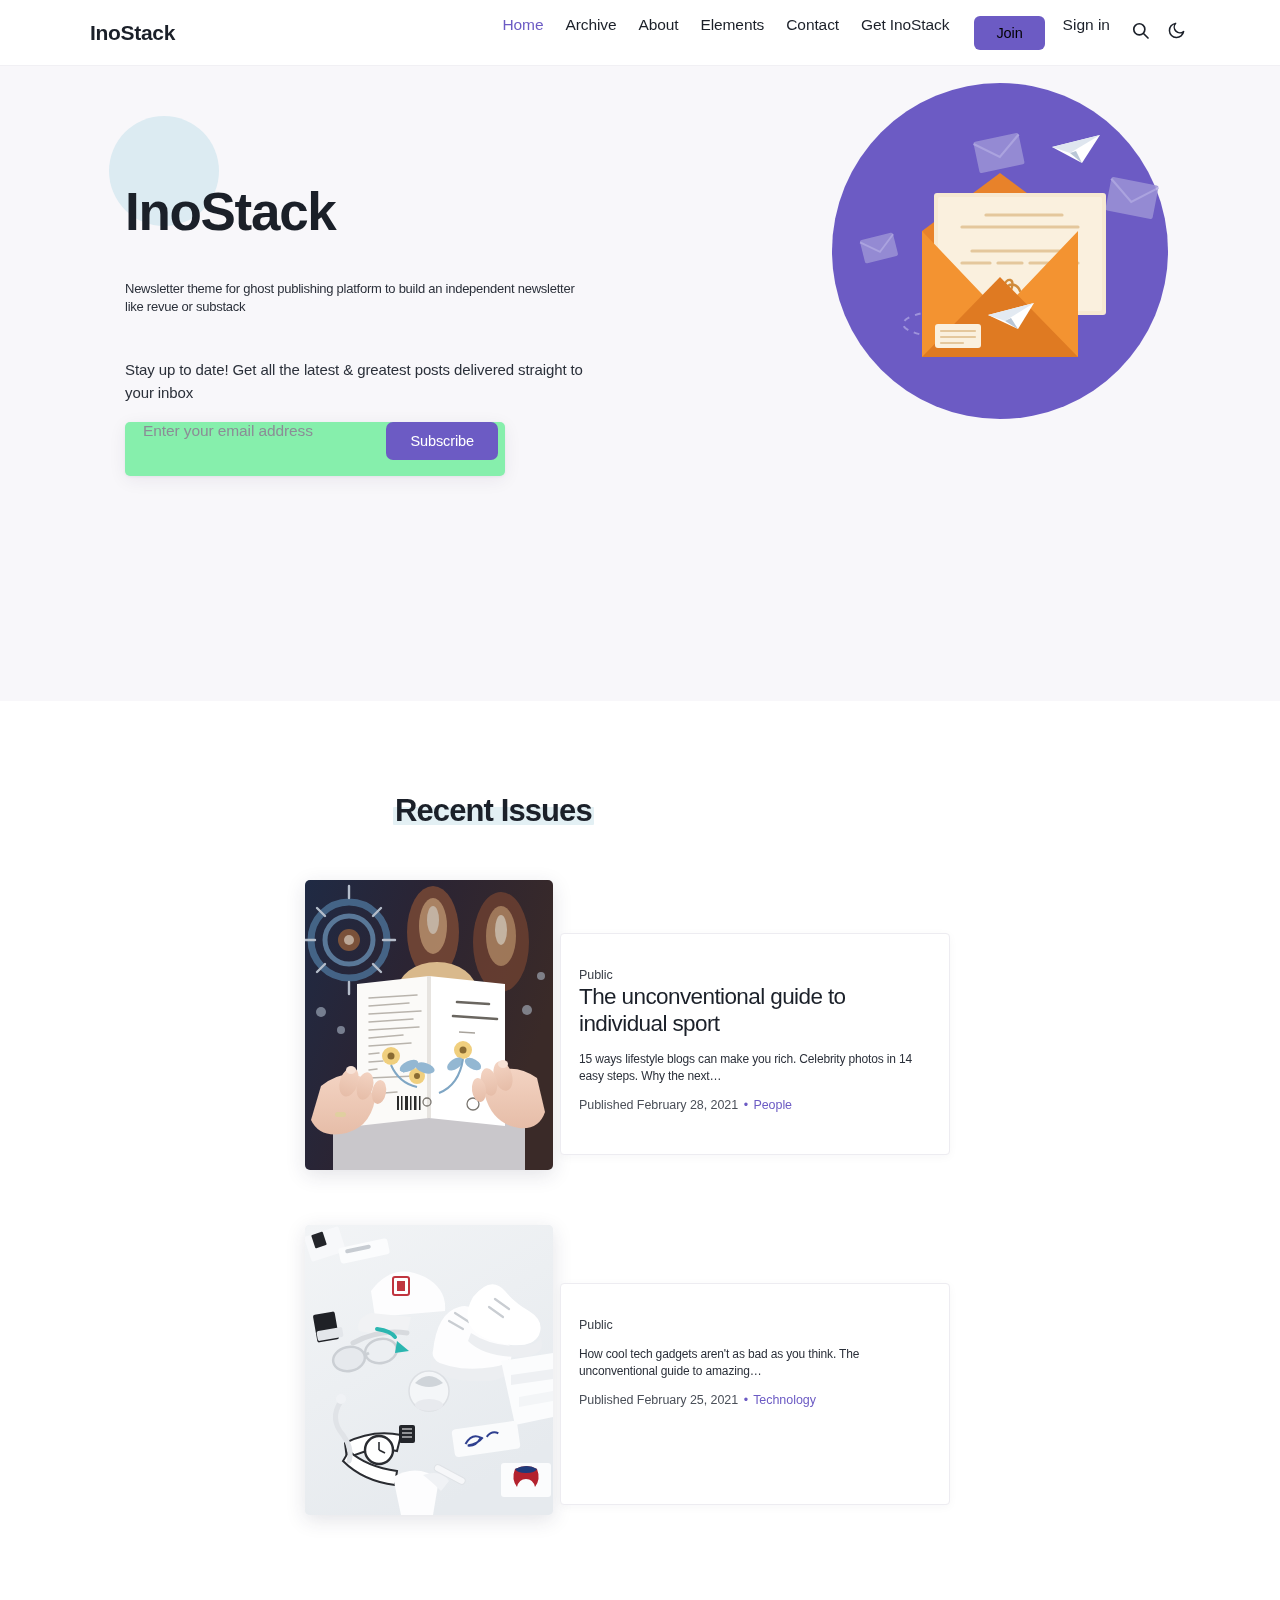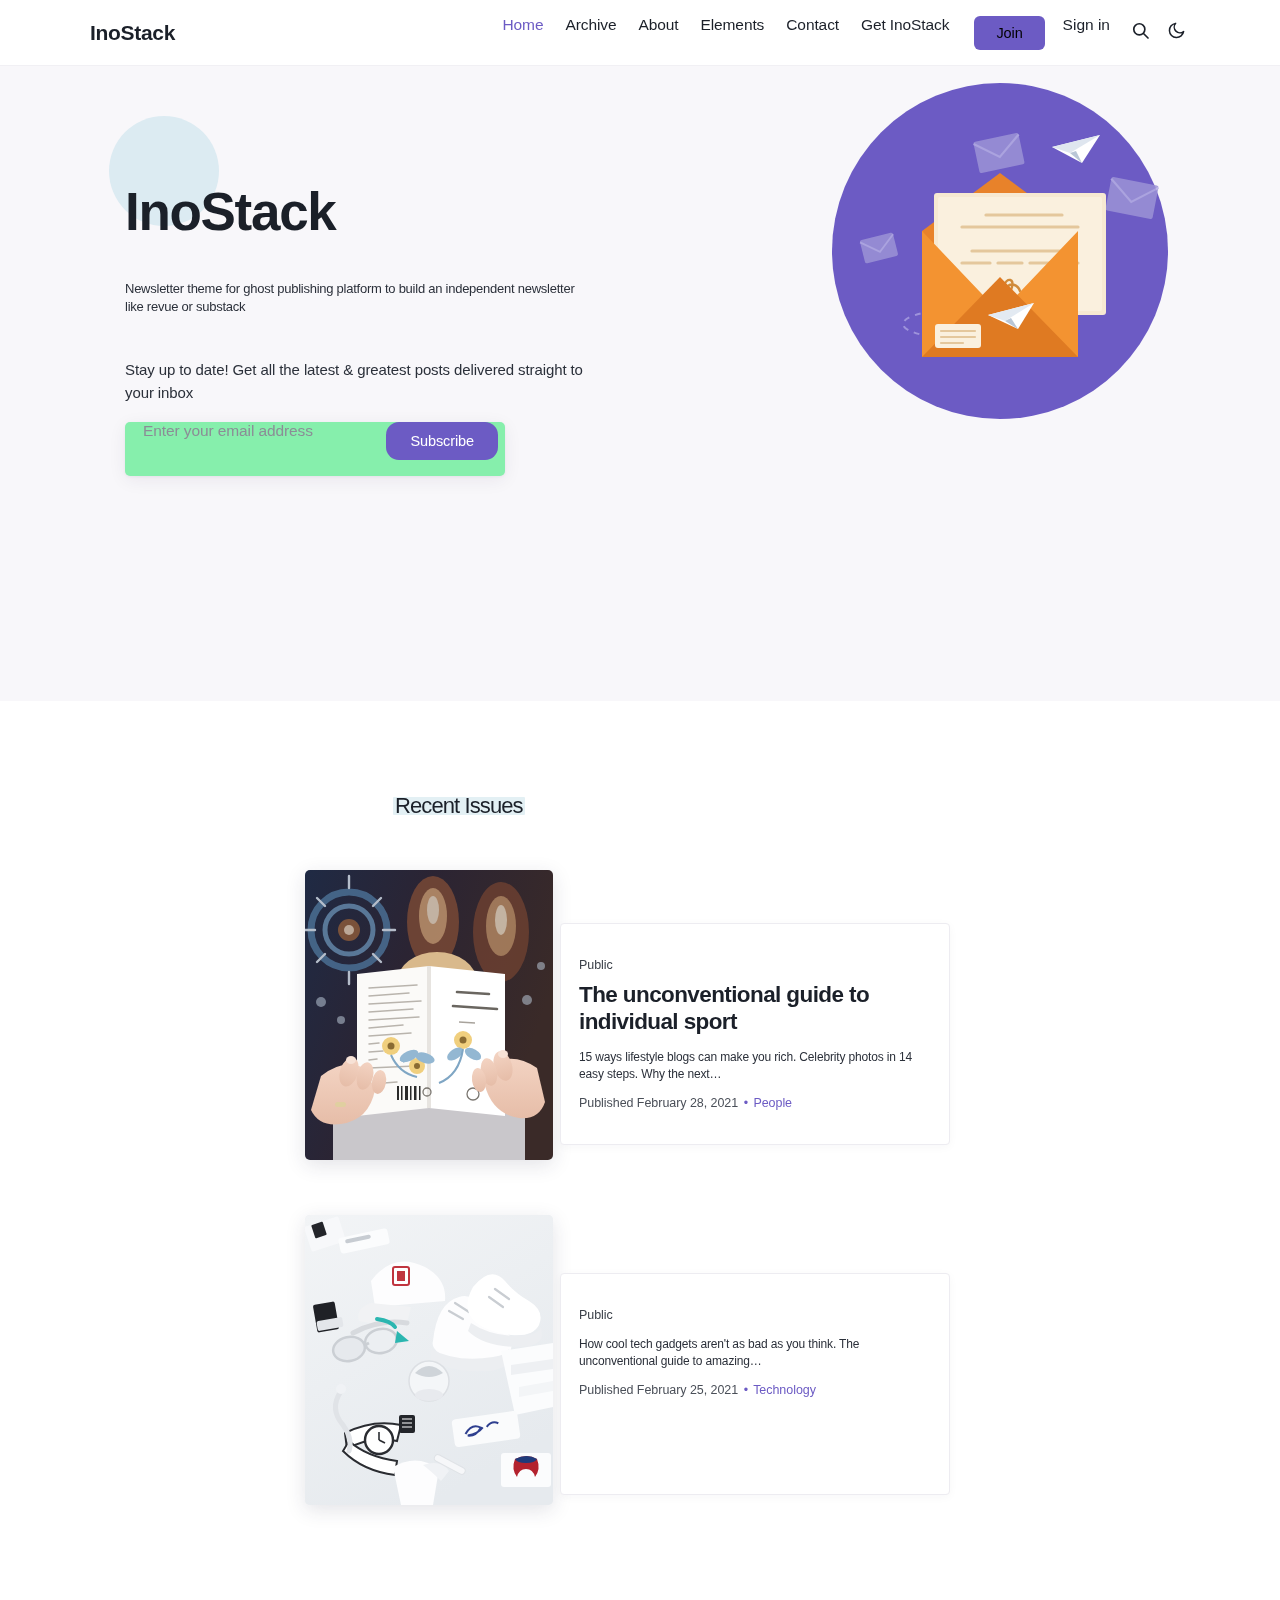--- a/index.html
+++ b/index.html
@@ -155,21 +155,21 @@
     font-family: inherit;
     color: #1b2029;
     background: transparent;
     letter-spacing: -0.1px;
   }
   .subscribe-input::placeholder { color: #8b8d96; }
   .subscribe-btn {
     background: #6c5bc4;
     color: #ffffff;
     border: none;
-    border-radius: 13px;
+    border-radius: 7px;
     font-size: 14.5px;
     font-family: inherit;
     padding: 11px 24px;
     cursor: pointer;
     letter-spacing: -0.1px;
   }
   .hero-art {
     position: absolute;
     right: 20px;
     top: 15px;
@@ -199,22 +199,22 @@
     right: -2px;
     bottom: 4px;
     height: 18px;
     background: #e3f0f4;
     z-index: 0;
     border-radius: 1px;
   }
   .section-title {
     position: relative;
     z-index: 1;
-    font-size: 22px;
-    font-weight: 400;
+    font-size: 31px;
+    font-weight: 700;
     letter-spacing: -0.9px;
     color: #1b2029;
   }
 
   .post-list { margin-top: 46px; }
   .post-item {
     position: relative;
     width: 1280px;
     height: 350px;
   }
@@ -240,23 +240,23 @@
     overflow: hidden;
     box-shadow: 0 5px 20px rgba(40,35,70,0.13);
     background: #e9eef1;
   }
   .post-visibility {
     font-size: 12.5px;
     color: #3b4049;
     letter-spacing: -0.05px;
   }
   .post-title {
-    margin-top: 9px;
+    margin-top: 1px;
     font-size: 22.5px;
-    font-weight: 700;
+    font-weight: 400;
     line-height: 1.2;
     letter-spacing: -0.6px;
     color: #1b2029;
   }
   .post-excerpt {
     margin-top: 14px;
     font-size: 12px;
     line-height: 1.42;
     color: #2b303a;
     letter-spacing: -0.15px;

